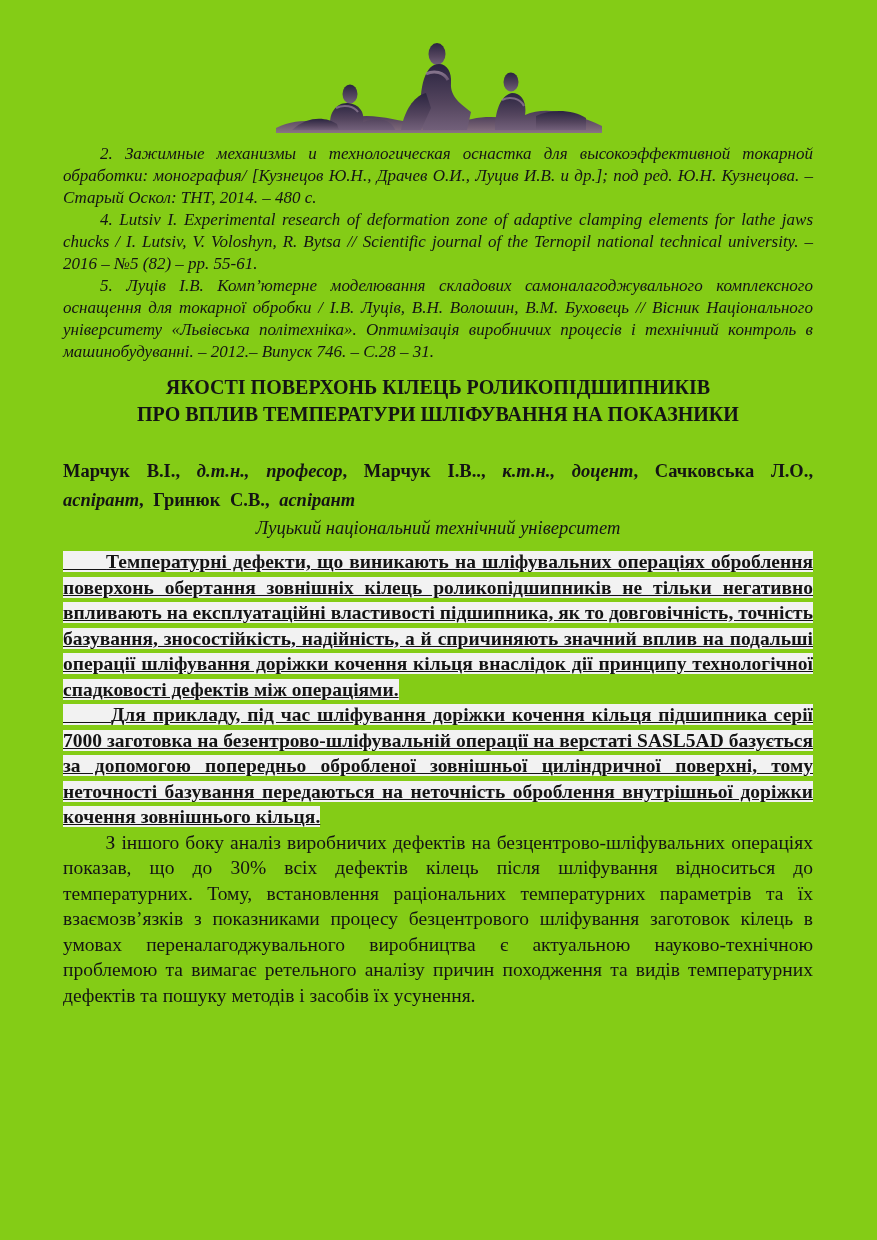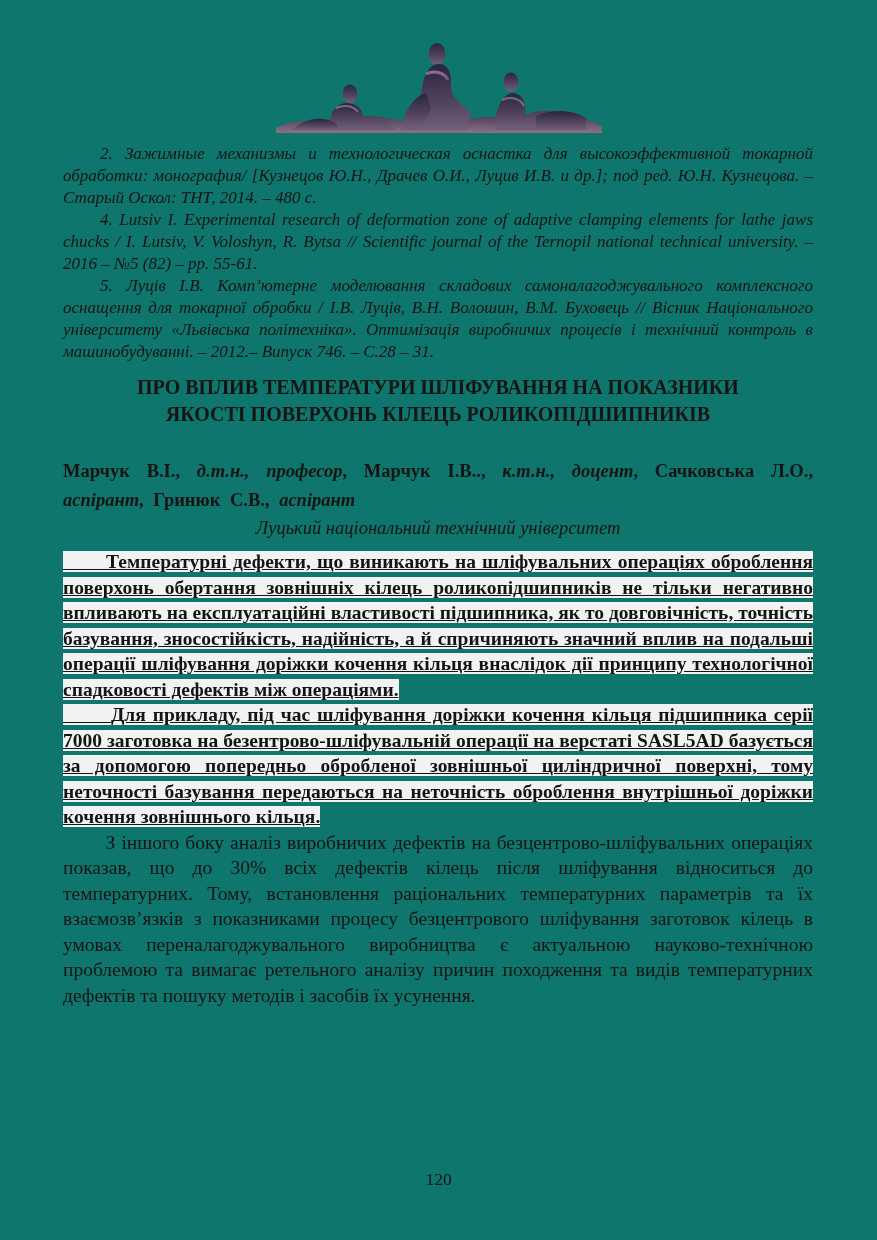--- a/index.html
+++ b/index.html
@@ -1,19 +1,19 @@
 <!DOCTYPE html>
 <html><head>
 <meta charset="utf-8">
 <style>
   html,body{margin:0;padding:0;background:#ffffff;}
   .page{
     position:relative;
     width:877px;height:1240px;
-    background:#0f766e;
+    background:#84cc16;
     font-family:"Liberation Serif","DejaVu Serif",serif;
     color:#141414;
     overflow:hidden;
   }
   .content{padding:0 64px 0 63px;}
   .sculpture{
     margin:38px auto 0 auto;
     width:330px;height:96px;
     display:block;
   }
@@ -109,31 +109,30 @@
 
   <div class="content">
 
     <section class="references" id="refs">
         <p class="ref">2. Зажимные механизмы и технологическая оснастка для высокоэффективной токарной обработки: монография/ [Кузнецов Ю.Н., Драчев О.И., Луцив И.В. и др.]; под ред. Ю.Н. Кузнецова. – Старый Оскол: ТНТ, 2014. – 480 с.</p>
         <p class="ref">4. Lutsiv I. Experimental research of deformation zone of adaptive clamping elements for lathe jaws chucks / I. Lutsiv, V. Voloshyn, R. Bytsa // Scientific journal of the Ternopil national technical university. – 2016 – №5 (82) – pp. 55-61.</p>
         <p class="ref">5. Луців І.В. Комп’ютерне моделювання складових самоналагоджувального комплексного оснащення для токарної обробки / І.В. Луців, В.Н. Волошин, В.М. Буховець // Вісник Національного університету «Львівська політехніка». Оптимізація виробничих процесів і технічний контроль в машинобудуванні. – 2012.– Випуск 746. – С.28 – 31.</p>
       </section>
 
     <h1 class="title" id="title">
+        <div>ЯКОСТІ ПОВЕРХОНЬ КІЛЕЦЬ РОЛИКОПІДШИПНИКІВ</div>
         <div>ПРО ВПЛИВ ТЕМПЕРАТУРИ ШЛІФУВАННЯ НА ПОКАЗНИКИ</div>
-        <div>ЯКОСТІ ПОВЕРХОНЬ КІЛЕЦЬ РОЛИКОПІДШИПНИКІВ</div>
       </h1>
 
     <p class="authors" id="authors"><span class="seg-name">Марчук В.І., </span><span class="seg-degree">д.т.н., професор</span><span class="seg-name">, </span><span class="seg-name">Марчук І.В.., </span><span class="seg-degree">к.т.н., доцент</span><span class="seg-name">, </span><span class="seg-name">Сачковська Л.О., </span><span class="seg-degree">аспірант</span><span class="seg-name">, </span><span class="seg-name">Гринюк С.В., </span><span class="seg-degree">аспірант</span></p>
 
     <p class="affiliation">Луцький національний технічний університет</p>
 
     <section class="body-text" id="body">
         <p class="b"><span class="txt" style="background: rgb(242, 242, 242);">Температурні дефекти, що виникають на шліфувальних операціях оброблення поверхонь обертання зовнішніх кілець роликопідшипників не тільки негативно впливають на експлуатаційні властивості підшипника, як то довговічність, точність базування, зносостійкість, надійність, а й спричиняють значний вплив на подальші операції шліфування доріжки кочення кільця внаслідок дії принципу технологічної спадковості дефектів між операціями.</span></p>
         <p class="b"><span class="txt" style="background: rgb(242, 242, 242);">Для прикладу, під час шліфування доріжки кочення кільця підшипника серії 7000 заготовка на безентрово-шліфувальній операції на верстаті SASL5AD базується за допомогою попередньо обробленої зовнішньої циліндричної поверхні, тому неточності базування передаються на неточність оброблення внутрішньої доріжки кочення зовнішнього кільця.</span></p>
         <p><span class="txt">З іншого боку аналіз виробничих дефектів на безцентрово-шліфувальних операціях показав, що до 30% всіх дефектів кілець після шліфування відноситься до температурних. Тому, встановлення раціональних температурних параметрів та їх взаємозв’язків з показниками процесу безцентрового шліфування заготовок кілець в умовах переналагоджувального виробництва є актуальною науково-технічною проблемою та вимагає ретельного аналізу причин походження та видів температурних дефектів та пошуку методів і засобів їх усунення.</span></p>
       </section>
 
   </div>
 
-  <div class="pageno">120</div>
 
 </div>
 
 </body></html>

